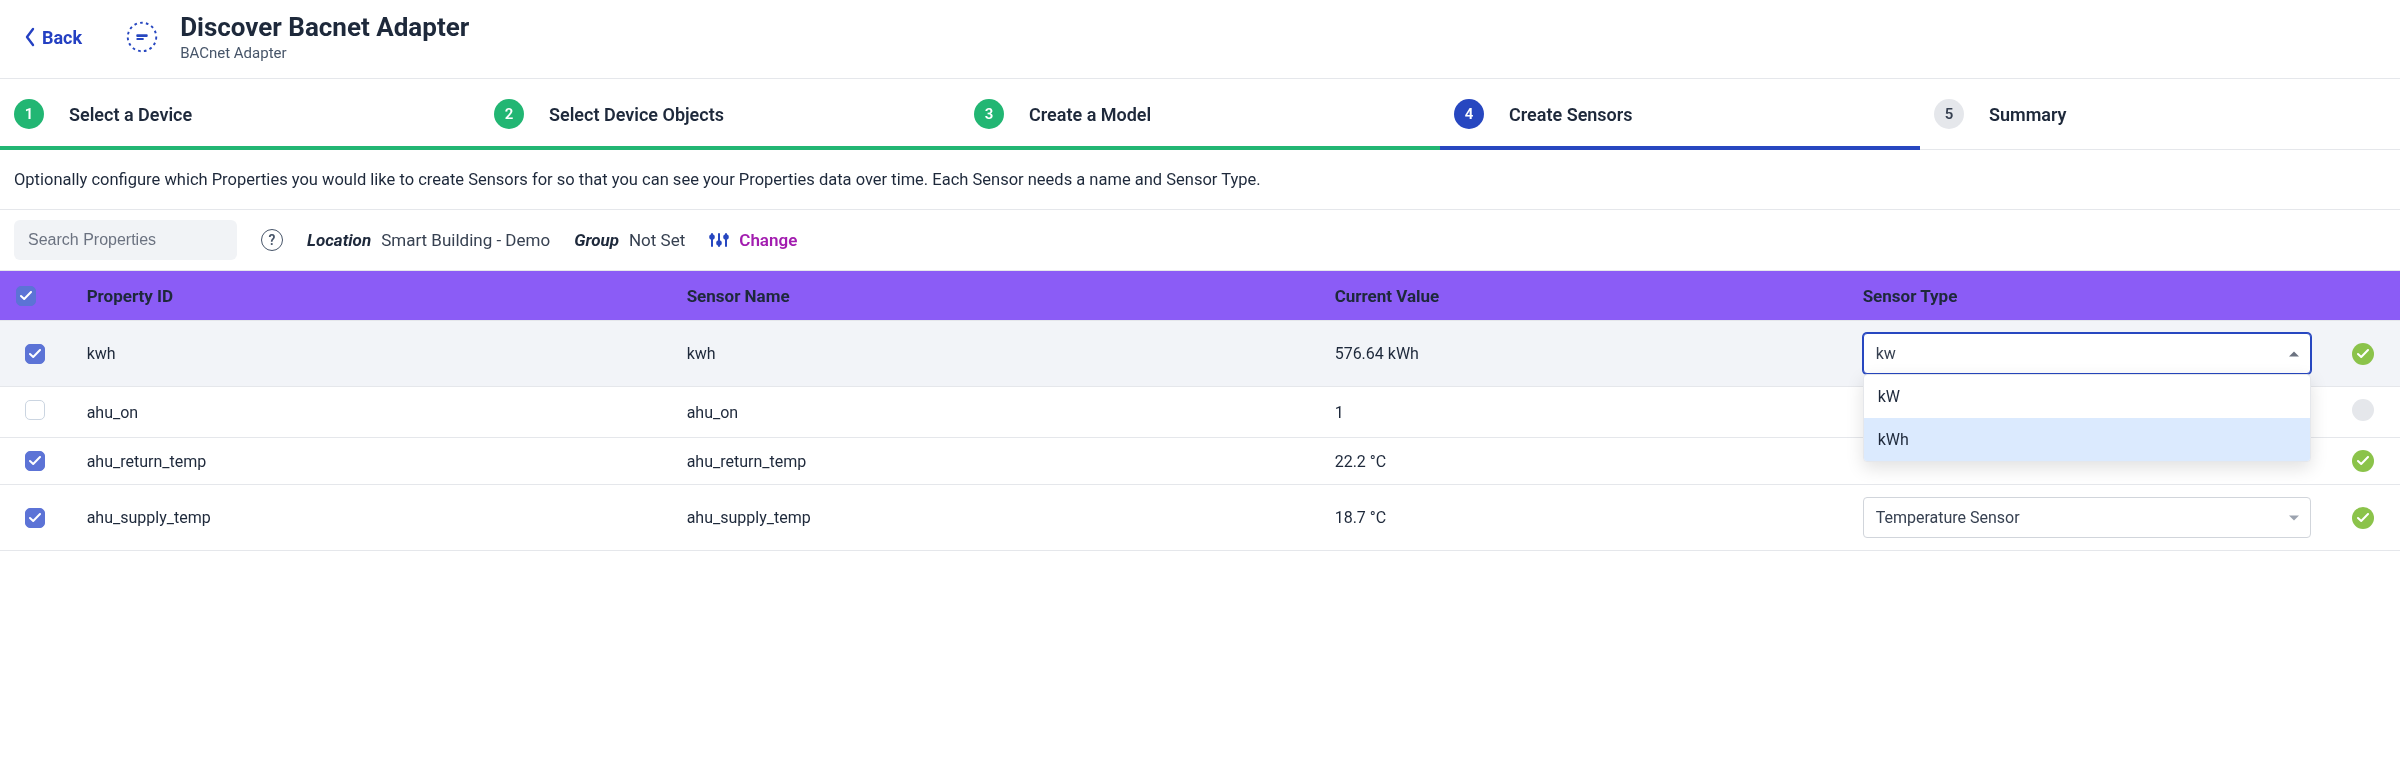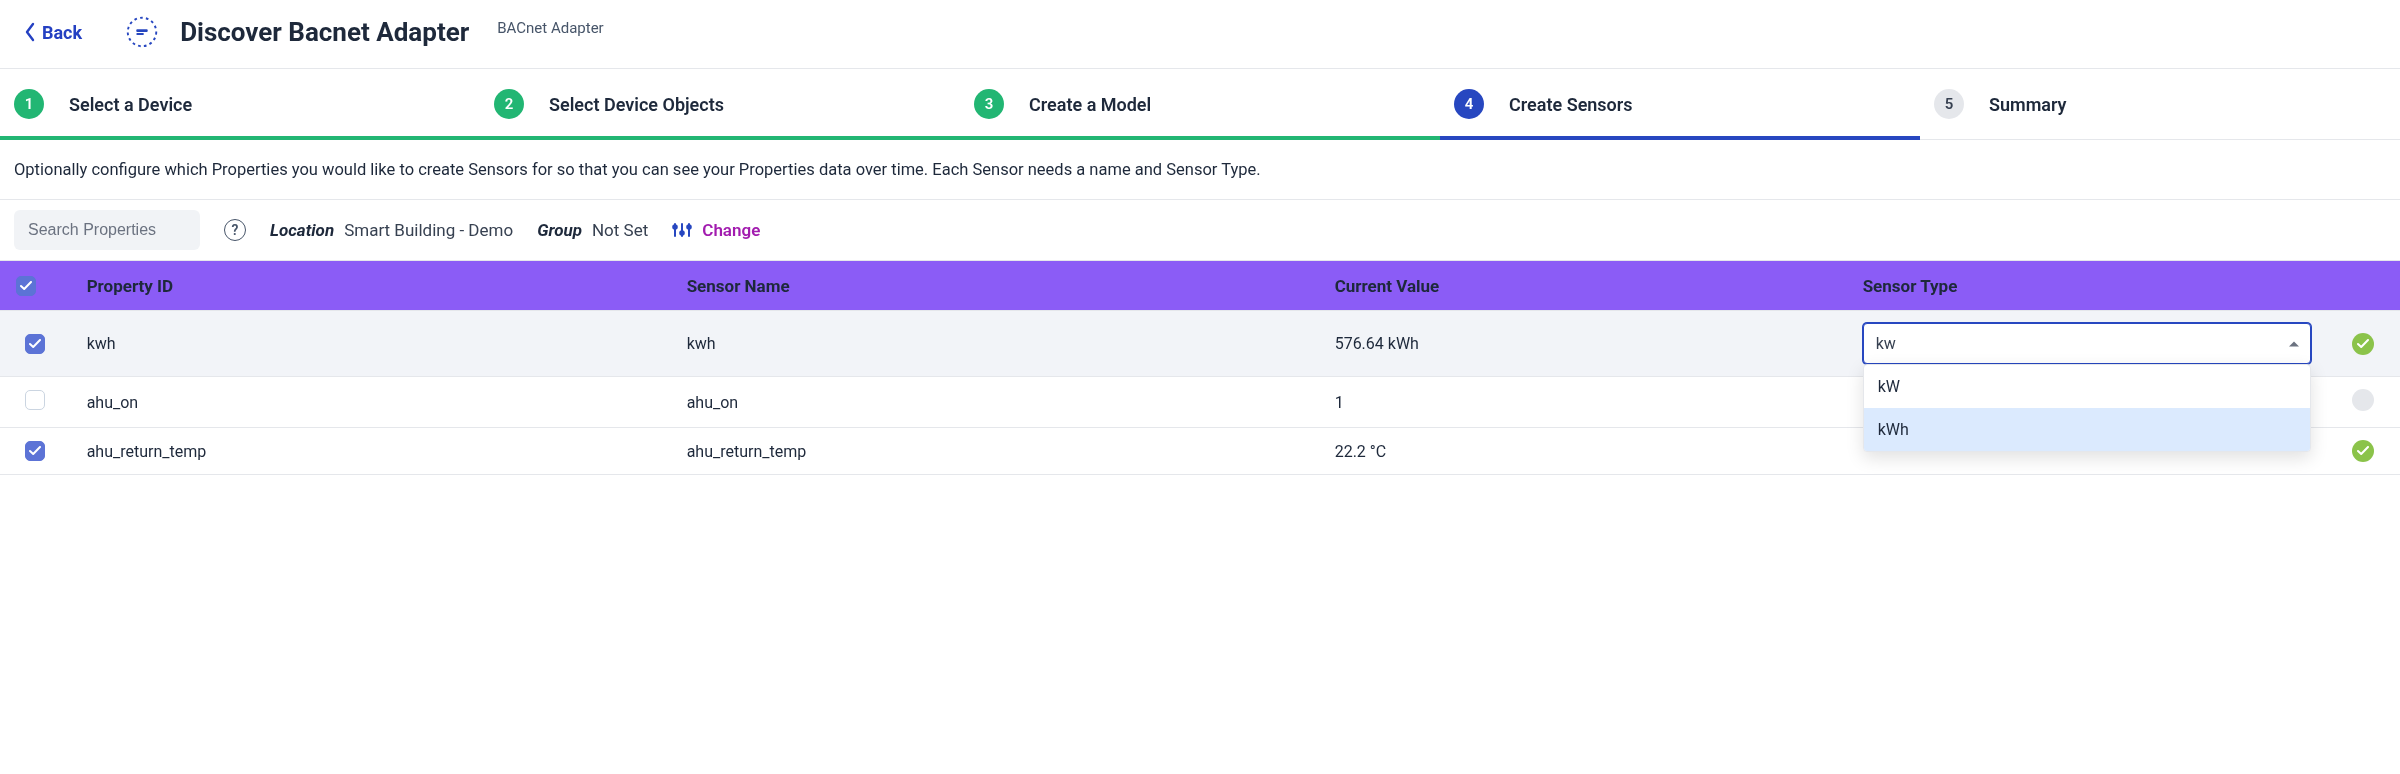--- a/index.html
+++ b/index.html
@@ -27,21 +27,21 @@
   }
   .back-chevron {
     width: 12px; height: 20px;
   }
   .header-icon-wrap {
     width: 40px; height: 40px;
     display:flex; align-items:center; justify-content:center;
     margin-right: 18px;
   }
   .header-title {
-    display:flex; flex-direction:row;gap:28px;
+    display:flex; flex-direction:column;
   }
   .title-main {
     font-size: 26px;
     font-weight: 700;
     color: #1e293b;
   }
   .title-sub {
     font-size: 15px;
     color: #475569;
     margin-top: 2px;
@@ -96,21 +96,21 @@
     gap: 24px;
     padding: 10px 14px;
   }
   .search-box {
     background:#f1f3f6;
     border-radius: 6px;
     border:none;
     padding: 11px 14px;
     font-size:16px;
     color:#374151;
-    width: 186px;
+    width: 223px;
     outline:none;
   }
   .search-box::placeholder { color:#6b7280; }
   .info-icon {
     width:22px; height:22px;
     border:1.6px solid #475569;
     border-radius:50%;
     display:inline-flex; align-items:center; justify-content:center;
     font-size:14px; color:#475569; font-weight:600;
     flex-shrink:0;
@@ -358,14 +358,35 @@
         <td class="col-prop">ahu_return_temp</td>
         <td class="col-name">ahu_return_temp</td>
         <td class="col-val">22.2 °C</td>
         <td class="col-type"></td>
         <td class="col-status"><span class="status-ok">
             <svg width="12" height="10" viewBox="0 0 12 10">
               <path d="M1 5 L4.2 8 L11 1" stroke="#fff" stroke-width="2" fill="none" stroke-linecap="round" stroke-linejoin="round"></path>
             </svg>
           </span></td>
       </tr>
+      <tr>
+        <td class="col-check"><span class="cbx checked">
+            <svg width="12" height="10" viewBox="0 0 12 10">
+              <path d="M1 5 L4.2 8 L11 1" stroke="#fff" stroke-width="2" fill="none" stroke-linecap="round" stroke-linejoin="round"></path>
+            </svg>
+          </span></td>
+        <td class="col-prop">ahu_supply_temp</td>
+        <td class="col-name">ahu_supply_temp</td>
+        <td class="col-val">18.7 °C</td>
+        <td class="col-type">
+          <div class="type-select-wrap">
+            <div class="type-select">Temperature Sensor</div>
+            <span class="caret down"></span>
+          </div>
+        </td>
+        <td class="col-status"><span class="status-ok">
+            <svg width="12" height="10" viewBox="0 0 12 10">
+              <path d="M1 5 L4.2 8 L11 1" stroke="#fff" stroke-width="2" fill="none" stroke-linecap="round" stroke-linejoin="round"></path>
+            </svg>
+          </span></td>
+      </tr>
     </tbody>
 </table>
 
 </body></html>

